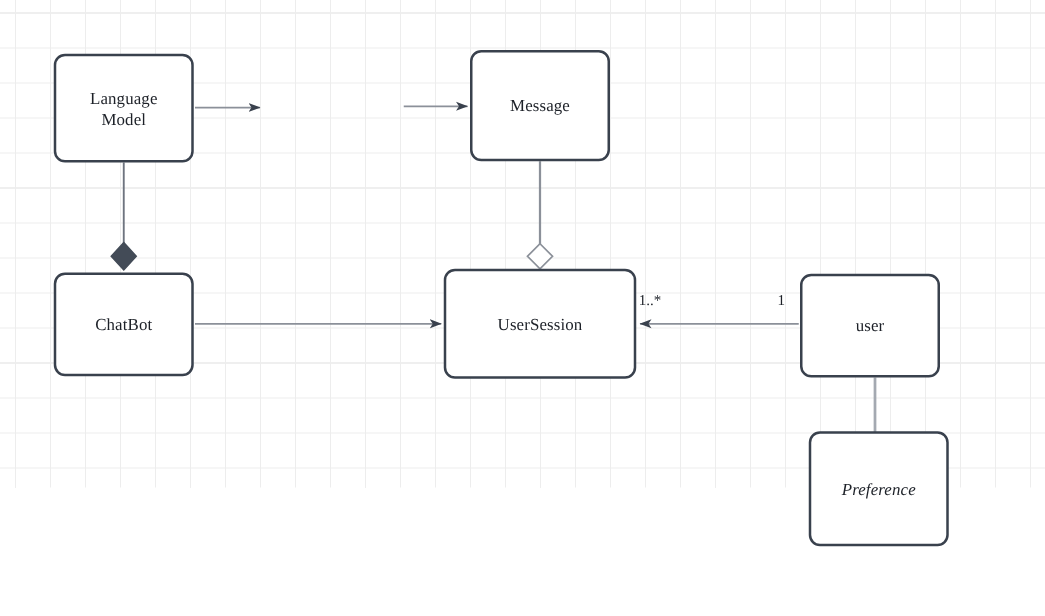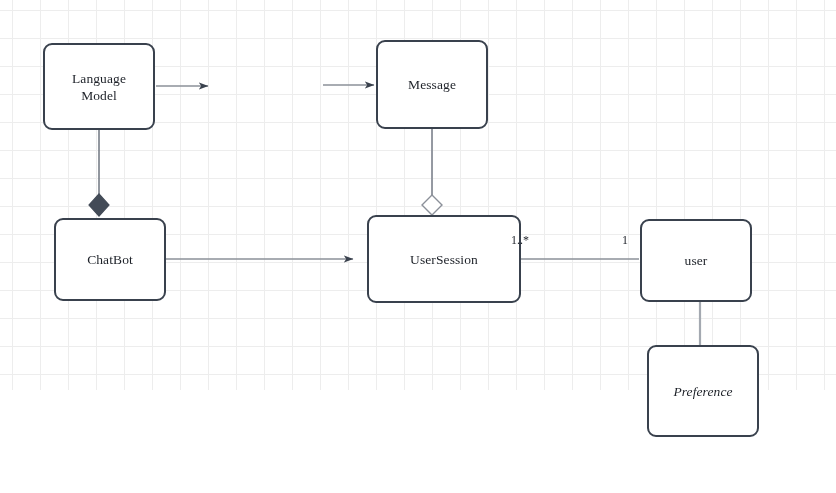--- a/index.html
+++ b/index.html
@@ -60,22 +60,22 @@
     color: #1d2128;
     letter-spacing: .1px;
     padding: 0 6px;
     white-space: pre-line;
   }
 
   
   #node-language-model { left: 43px;  top: 43px;  width: 112px; height: 87px; }
   #node-response       { left: 210px; top: 40px;  width: 112px; height: 89px; }
   #node-message        { left: 376px; top: 40px;  width: 112px; height: 89px; justify-content: center; }
-  #node-chatbot        { left: 43px;  top: 218px; width: 112px; height: 83px; margin-left: 11px; }
-  #node-usersession    { left: 355px; top: 215px; width: 154px; height: 88px; margin-left: 12px; }
+  #node-chatbot        { left: 43px;  top: 218px; width: 112px; height: 83px; }
+  #node-usersession    { left: 355px; top: 215px; width: 154px; height: 88px; }
   #node-user           { left: 640px; top: 219px; width: 112px; height: 83px; }
   #node-preference     { left: 647px; top: 345px; width: 112px; height: 92px; font-style: italic; }
 
   .mult-label {
     position: absolute;
     font-size: 12px;
     color: #1d2128;
     z-index: 3;
     white-space: nowrap;
   }

